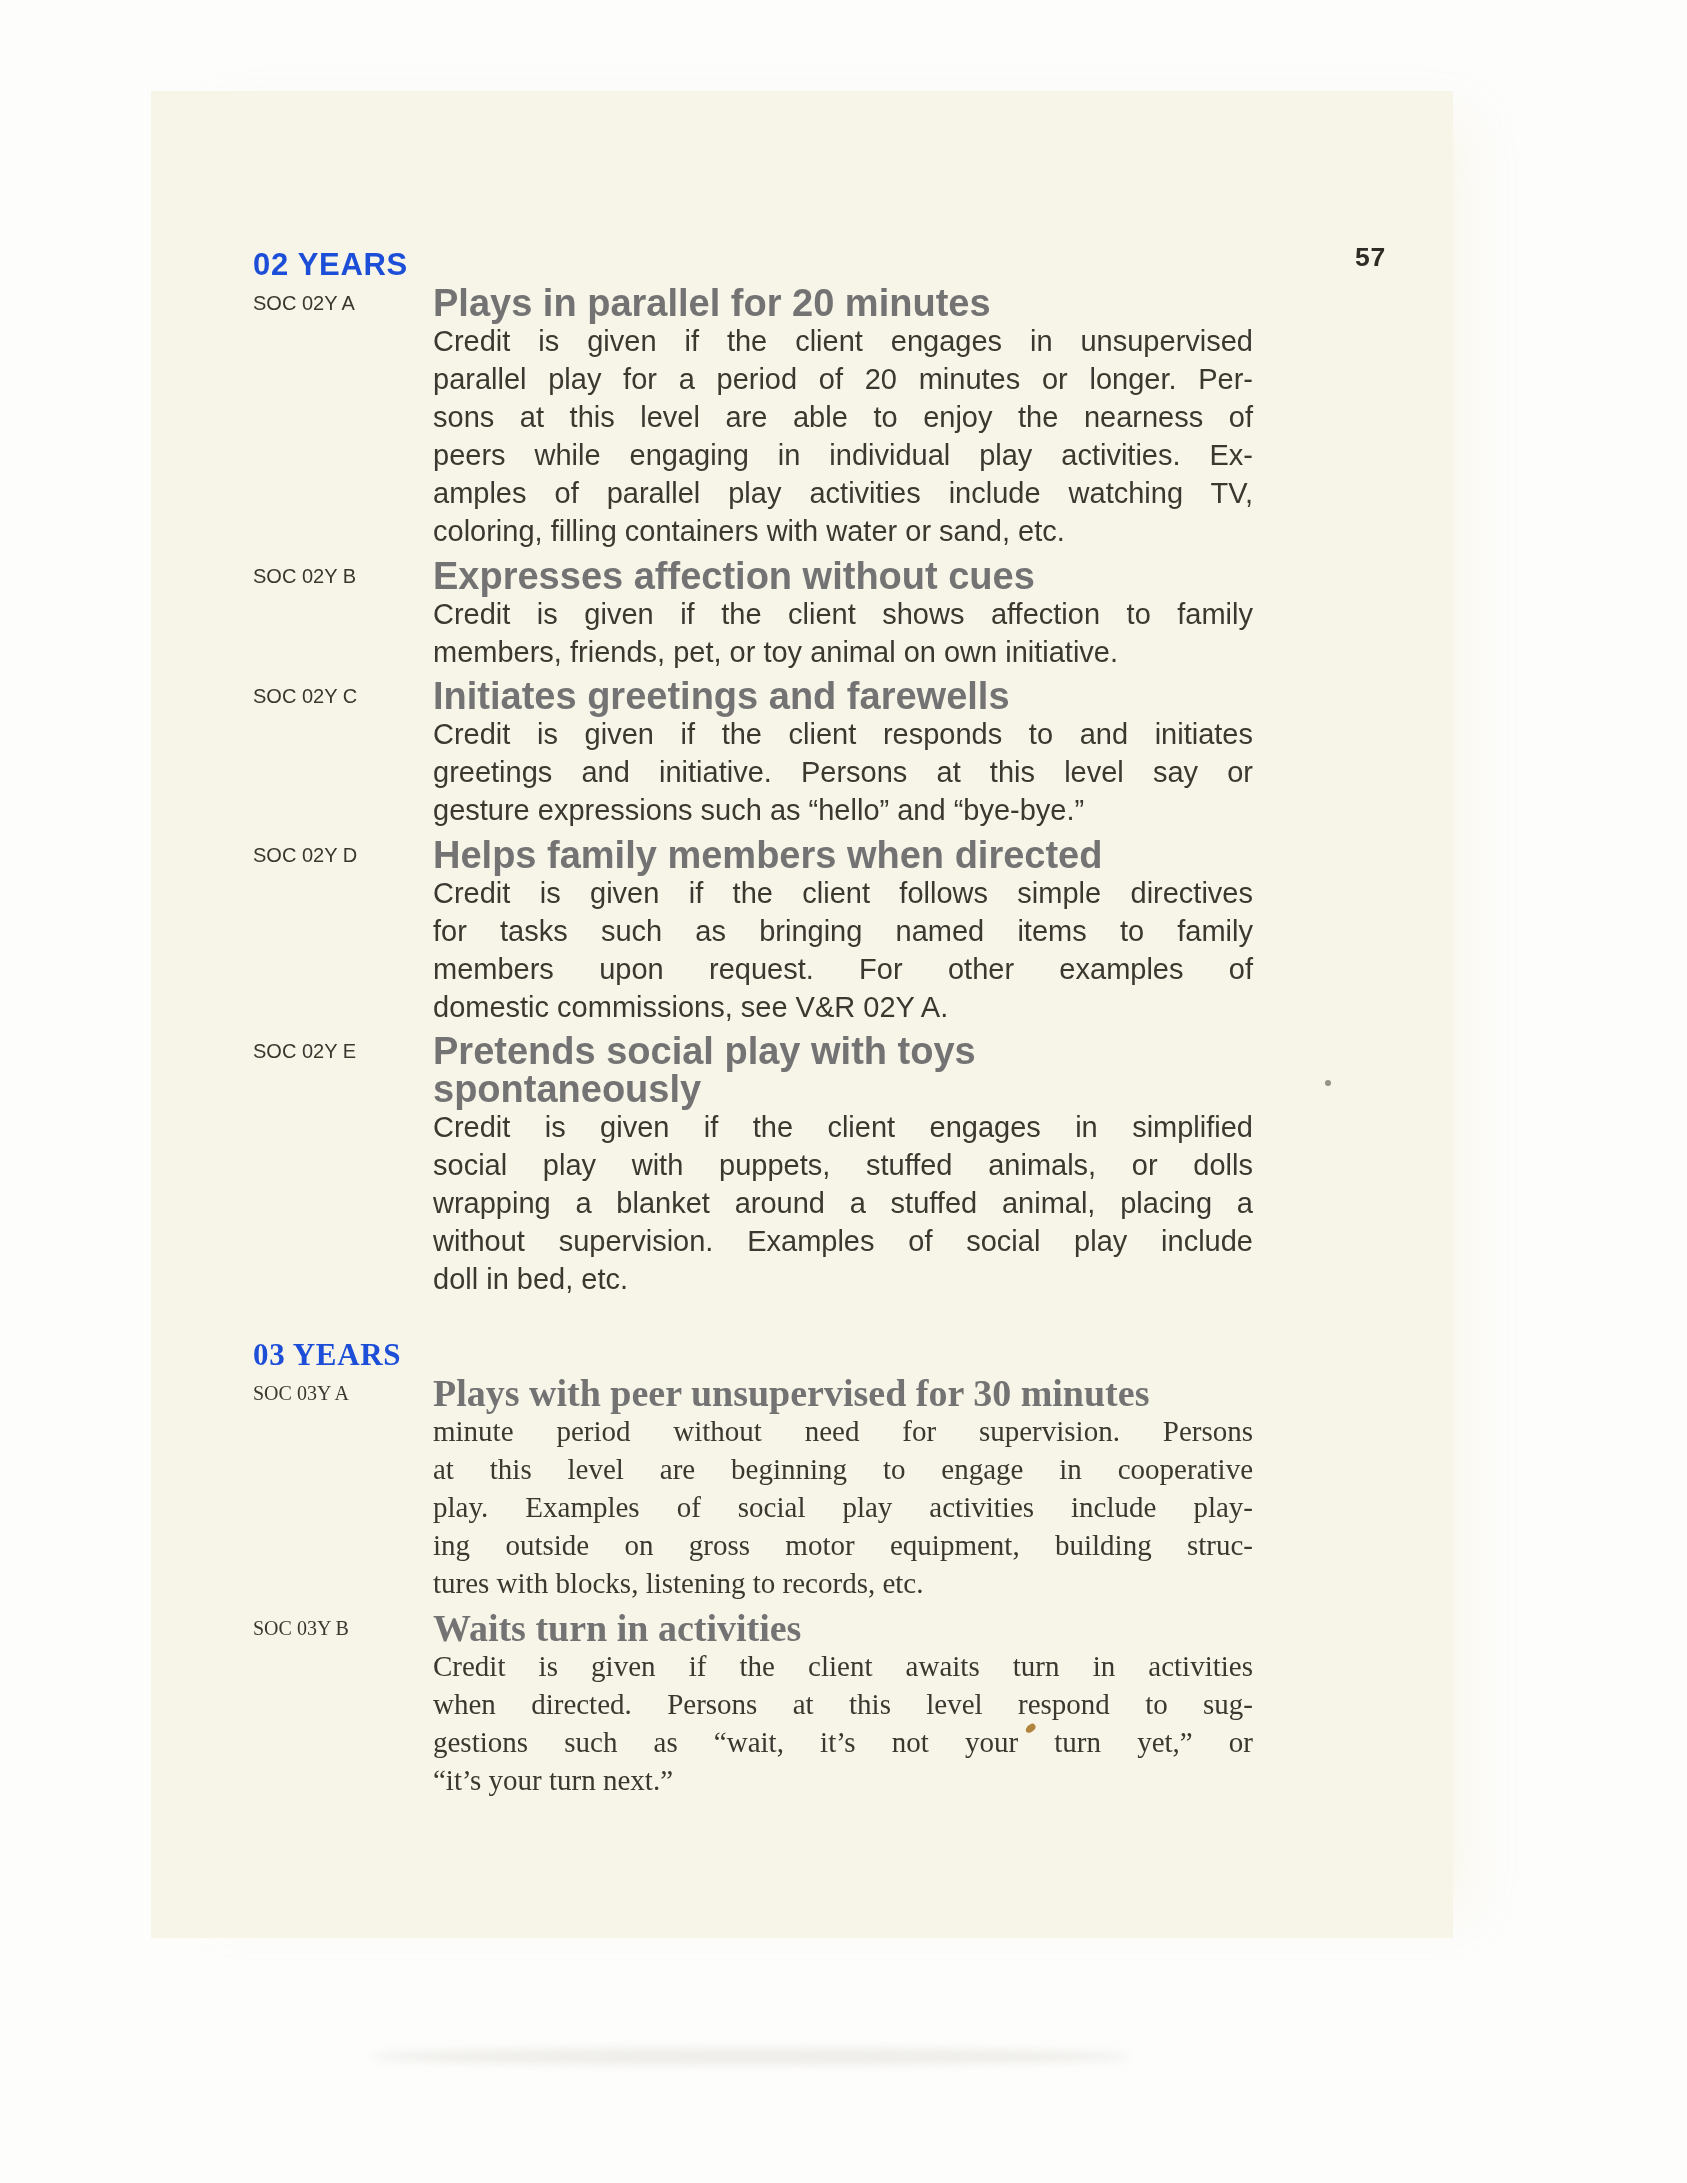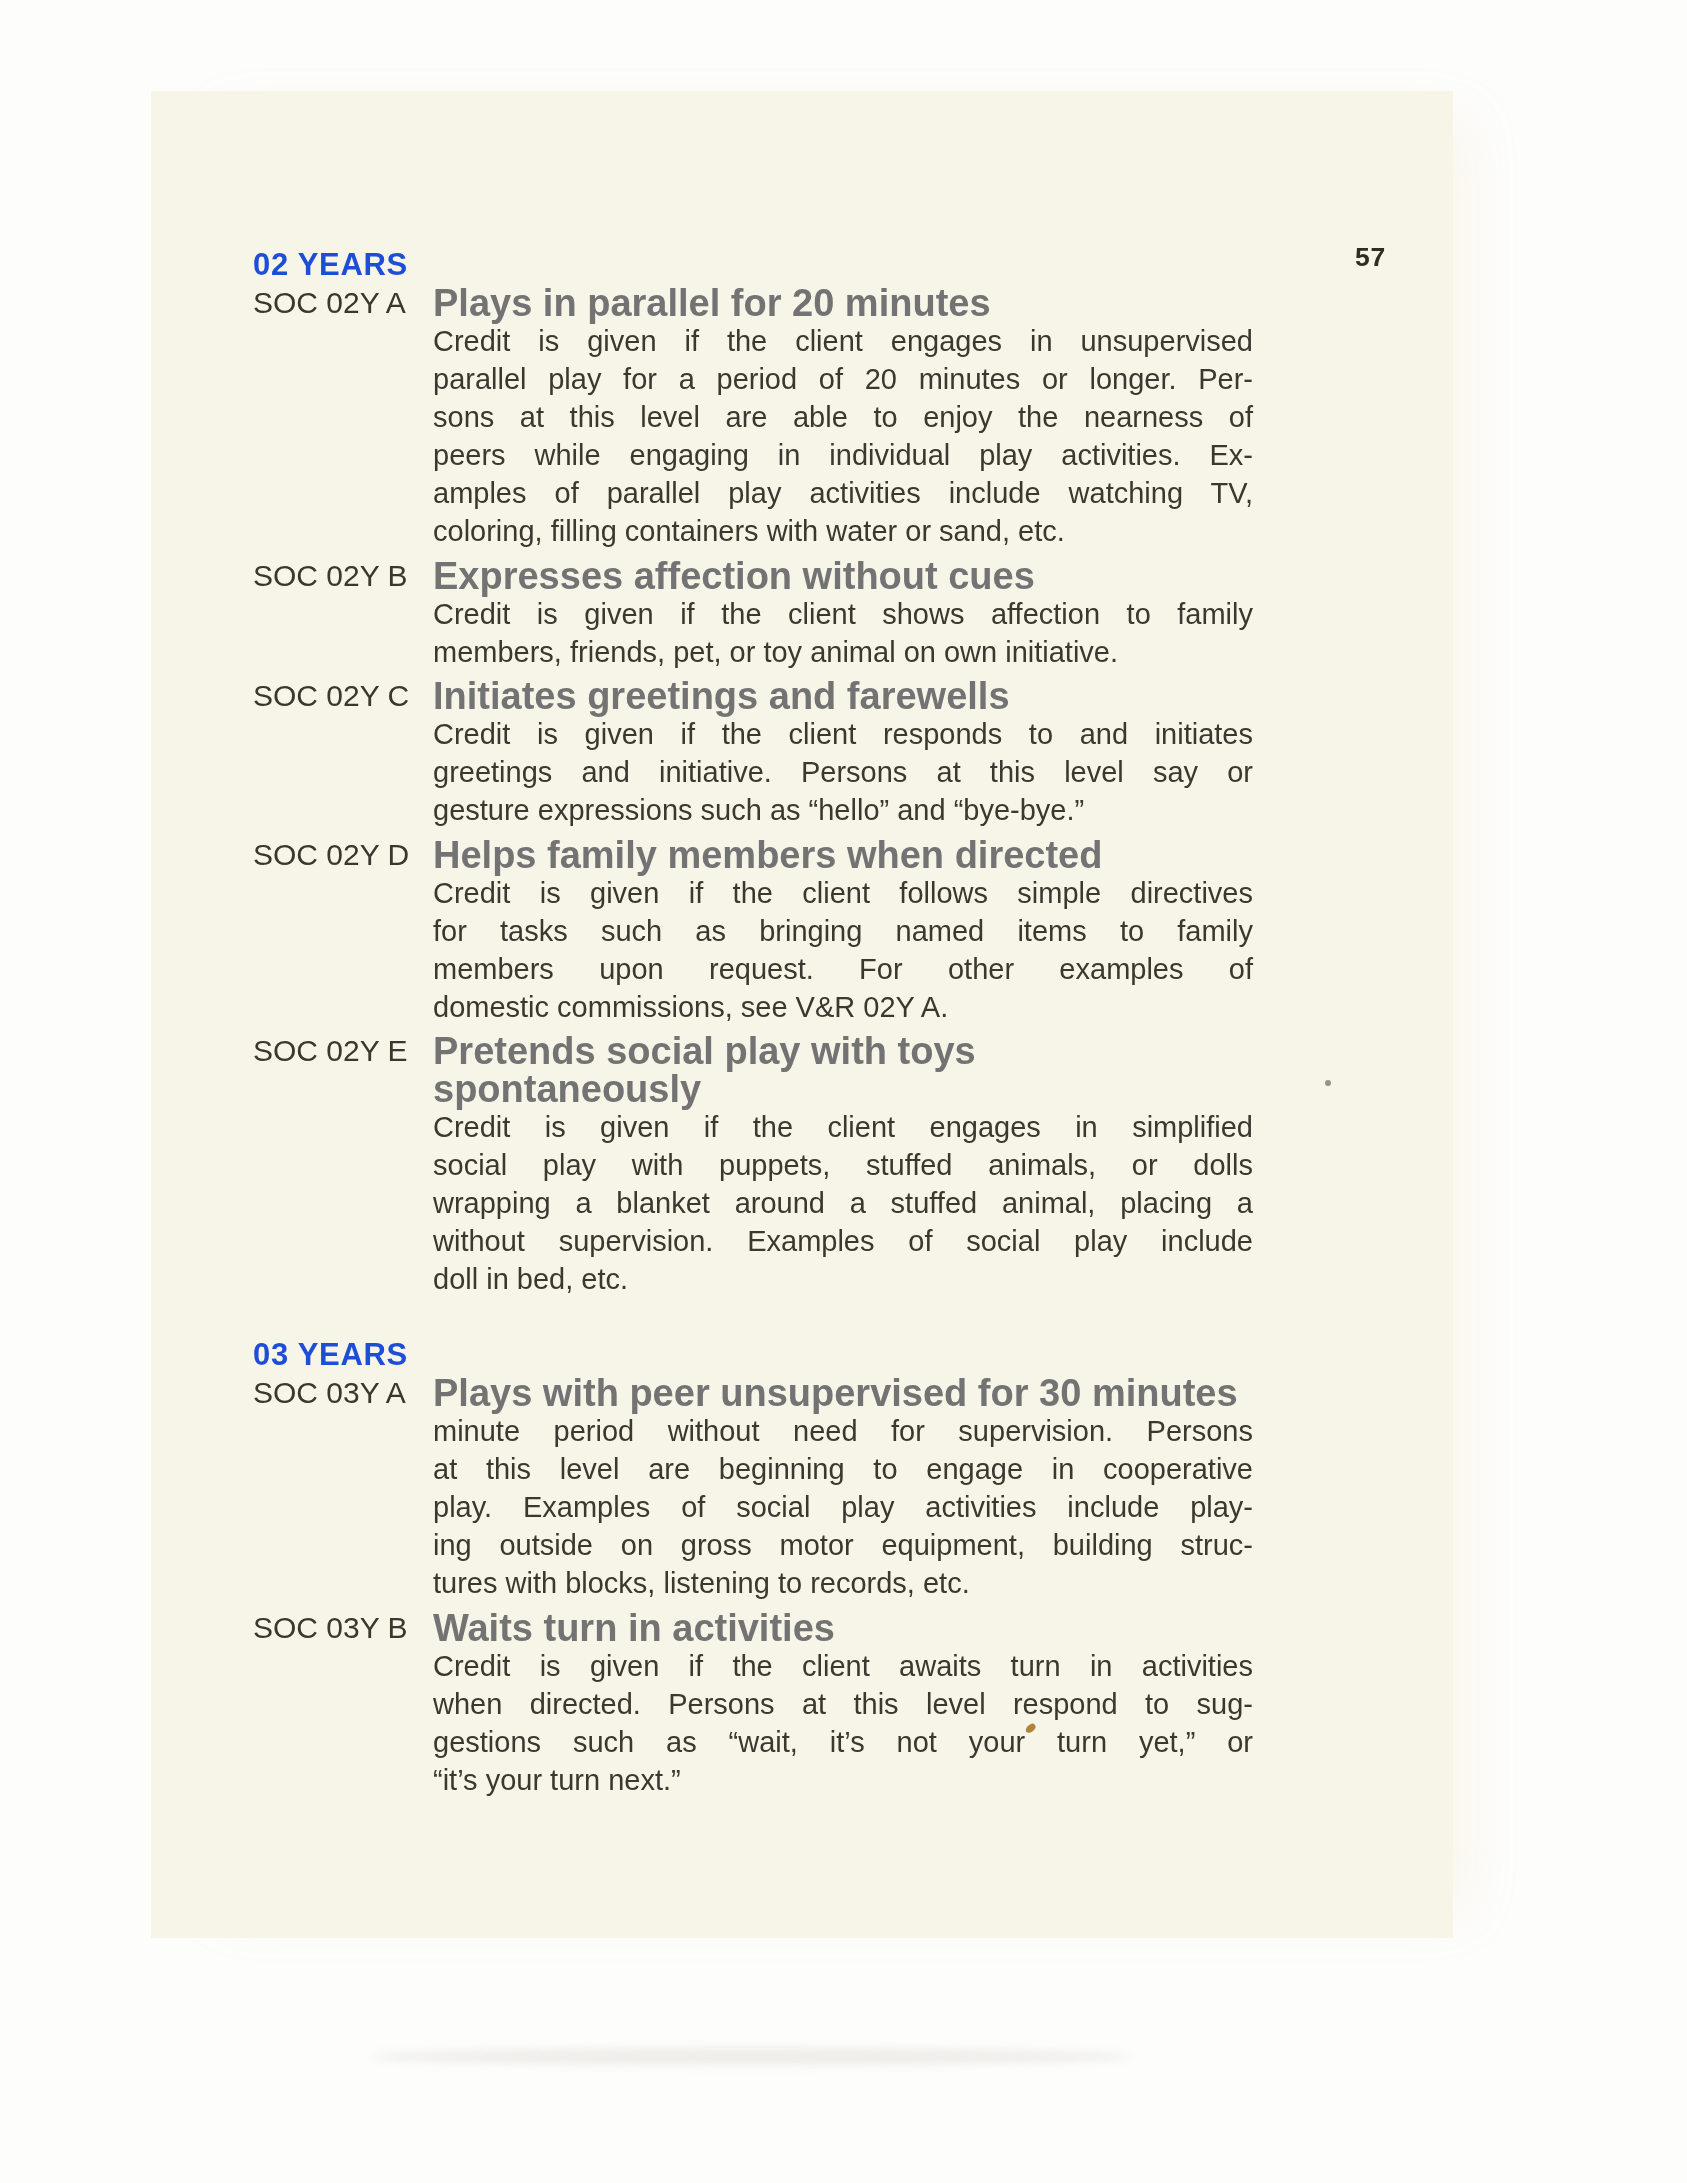--- a/index.html
+++ b/index.html
@@ -37,39 +37,39 @@
     letter-spacing: 0.7px;
   }
   .content {
     position: absolute;
     left: 253px;
     top: 246px;
     width: 1002px;
     color: #3a372f;
   }
   .section { margin: 0; }
-  .section + .section { margin-top: 38px; }
+  .section + .section { margin-top: 38px; font-family: Liberation Serif, serif; }
   h2.years {
     margin: 0;
     font-size: 31px;
     line-height: 38px;
     font-weight: 700;
     color: #1d4ed8;
     letter-spacing: 0.7px;
   }
   .item {
     display: flex;
     align-items: flex-start;
     margin: 0 0 6.6px 0;
   }
   .item:last-child { margin-bottom: 0; }
   .code {
     width: 180px;
     flex: 0 0 180px;
-    font-size: 30px;
+    font-size: 20px;
     line-height: 38px;
     color: #3a372f;
     white-space: nowrap;
   }
   .body { width: 820px; }
   .title {
     font-size: 38px;
     line-height: 38px;
     font-weight: 700;
     color: #737373;

